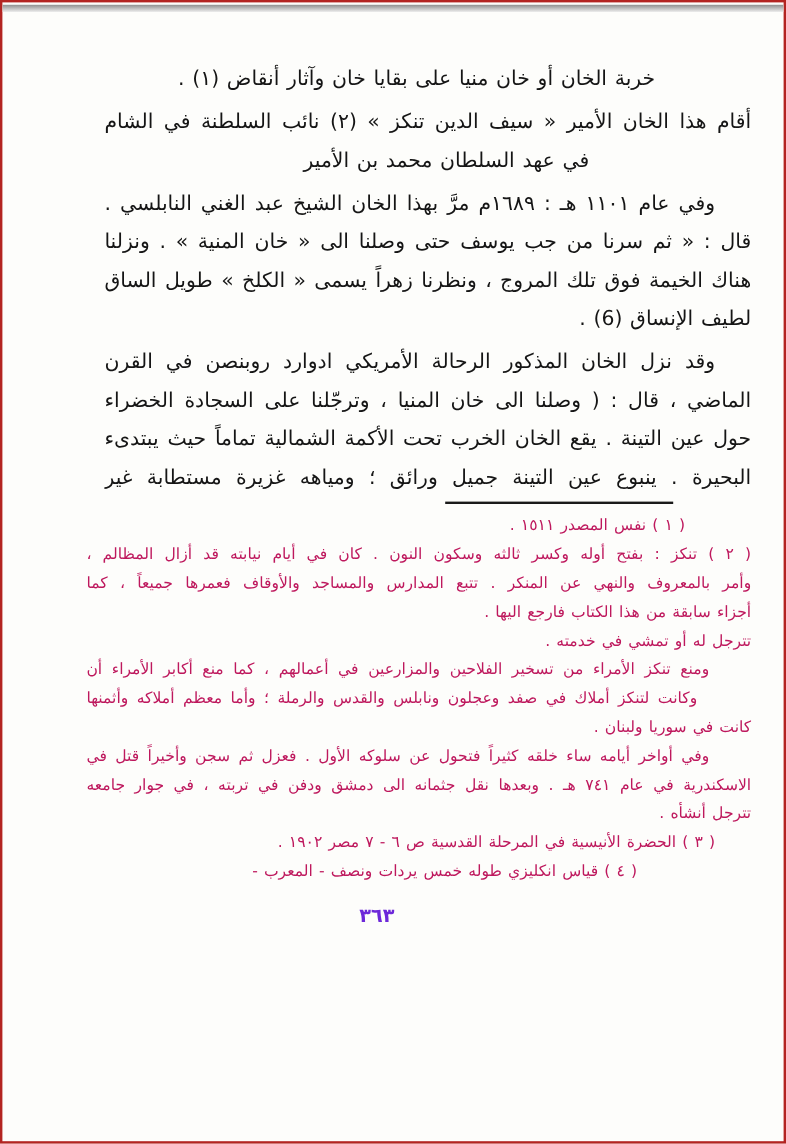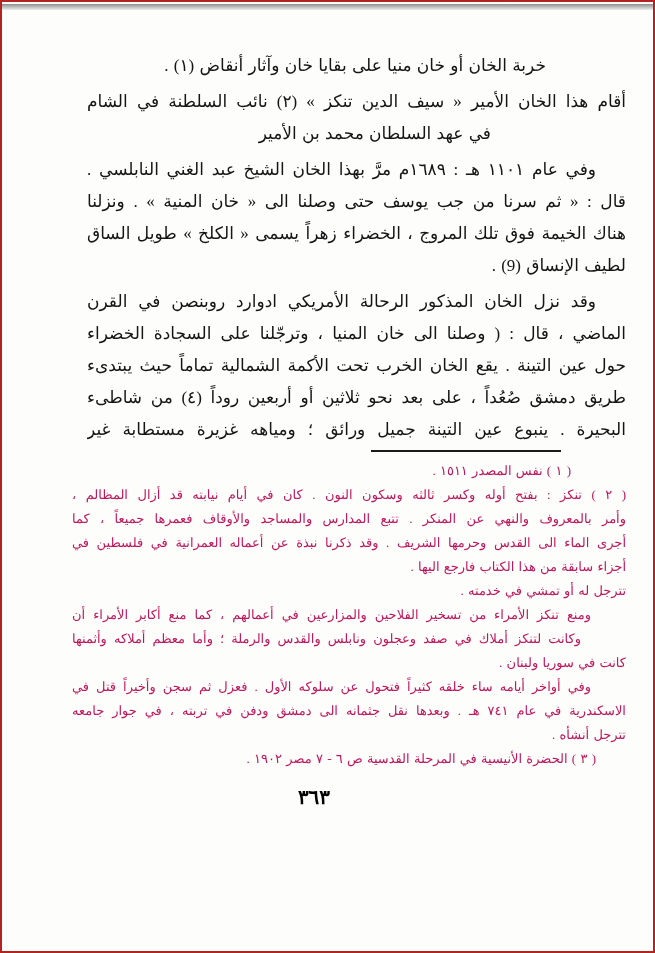--- a/index.html
+++ b/index.html
@@ -19,21 +19,20 @@
   
   .top-shade{
     position:absolute;top:2px;left:0;right:0;height:6px;
     background:linear-gradient(#8f8f8f,#ededed);
   }
   .content{
     position:absolute;inset:0;
     padding:48px 27px 0 70px;
     direction:rtl;
     color:#151515;
-    font-family:Liberation Serif, serif;
   }
   
   .bline{
     font-size:17px;
     line-height:32px;
     text-align:right;
     overflow:hidden;
     word-spacing:1px;
   }
   .para + .para{margin-top:4px;margin-left:15px;}
@@ -63,24 +62,24 @@
     line-height:24px;
     text-align:right;
     color:#be185d;
     overflow:hidden;
     word-spacing:1px;
   }
   .page-number{
     margin-top:14px;
     text-align:center;
     transform:translateX(-35px);
-    font-size:20px;
+    font-size:16px;
     font-weight:bold;
     letter-spacing:3px;
-    color:#000000;
+    color:#6d28d9;
   }
 </style>
 </head>
 <body>
 
 <div class="page">
   <div class="top-shade"></div>
 
   <main class="content">
 
@@ -91,48 +90,47 @@
       </div>
 
       <div class="para">
         <div class="bline fill">أقام هذا الخان الأمير « سيف الدين تنكز » (٢) نائب السلطنة في الشام</div>
         <div class="bline ind135">في عهد السلطان محمد بن الأمير</div>
       </div>
 
       <div class="para">
         <div class="bline fill ind30">وفي عام ١١٠١ هـ : ١٦٨٩م مرَّ بهذا الخان الشيخ عبد الغني النابلسي .</div>
         <div class="bline fill">قال : « ثم سرنا من جب يوسف حتى وصلنا الى « خان المنية » . ونزلنا</div>
-        <div class="bline fill">هناك الخيمة فوق تلك المروج ، الخضراء زهراً يسمى « الكلخ » طويل الساق</div>
-        <div class="bline">لطيف الإنساق (9) .</div>
+        <div class="bline fill">هناك الخيمة فوق تلك المروج ، ونظرنا زهراً يسمى « الكلخ » طويل الساق</div>
+        <div class="bline">لطيف الإنساق (6) .</div>
       </div>
 
       <div class="para">
         <div class="bline fill ind30">وقد نزل الخان المذكور الرحالة الأمريكي ادوارد روبنصن في القرن</div>
         <div class="bline fill">الماضي ، قال : ( وصلنا الى خان المنيا ، وترجّلنا على السجادة الخضراء</div>
         <div class="bline fill">حول عين التينة . يقع الخان الخرب تحت الأكمة الشمالية تماماً حيث يبتدىء</div>
-        <div class="bline fill">طريق دمشق صُعُداً ، على بعد نحو ثلاثين أو أربعين روداً (٤) من شاطىء</div>
         <div class="bline fill">البحيرة . ينبوع عين التينة جميل ورائق ؛ ومياهه غزيرة مستطابة غير</div>
       </div>
 
     </section>
 
     <div class="fn-sep"></div>
 
     <section>
       <div class="fline ind55">( ١ ) نفس المصدر ١٥١١ .</div>
       <div class="fline fill">( ٢ ) تنكز : بفتح أوله وكسر ثالثه وسكون النون . كان في أيام نيابته قد أزال المظالم ،</div>
       <div class="fline fill">وأمر بالمعروف والنهي عن المنكر . تتبع المدارس والمساجد والأوقاف فعمرها جميعاً ، كما</div>
-      <div class="fline fill">أجرى الماء الى القدس وحرمها الشريف . وقد ذكرنا نبذة عن أعماله العمرانية في فلسطين في</div>
       <div class="fline">أجزاء سابقة من هذا الكتاب فارجع اليها .</div>
       <div class="fline">تترجل له أو تمشي في خدمته .</div>
       <div class="fline fill ind35">ومنع تنكز الأمراء من تسخير الفلاحين والمزارعين في أعمالهم ، كما منع أكابر الأمراء أن</div>
       <div class="fline fill ind45">وكانت لتنكز أملاك في صفد وعجلون ونابلس والقدس والرملة ؛ وأما معظم أملاكه وأثمنها</div>
       <div class="fline">كانت في سوريا ولبنان .</div>
       <div class="fline fill ind35">وفي أواخر أيامه ساء خلقه كثيراً فتحول عن سلوكه الأول . فعزل ثم سجن وأخيراً قتل في</div>
       <div class="fline fill">الاسكندرية في عام ٧٤١ هـ . وبعدها نقل جثمانه الى دمشق ودفن في تربته ، في جوار جامعه</div>
       <div class="fline">تترجل أنشأه .</div>
       <div class="fline ind30">( ٣ ) الحضرة الأنيسية في المرحلة القدسية ص ٦ - ٧ مصر ١٩٠٢ .</div>
+      <div class="fline ind95">( ٤ ) قياس انكليزي طوله خمس يردات ونصف - المعرب -</div>
     </section>
 
     <div class="page-number">٣٦٣</div>
 
   </main>
 </div>
 
 </body></html>

